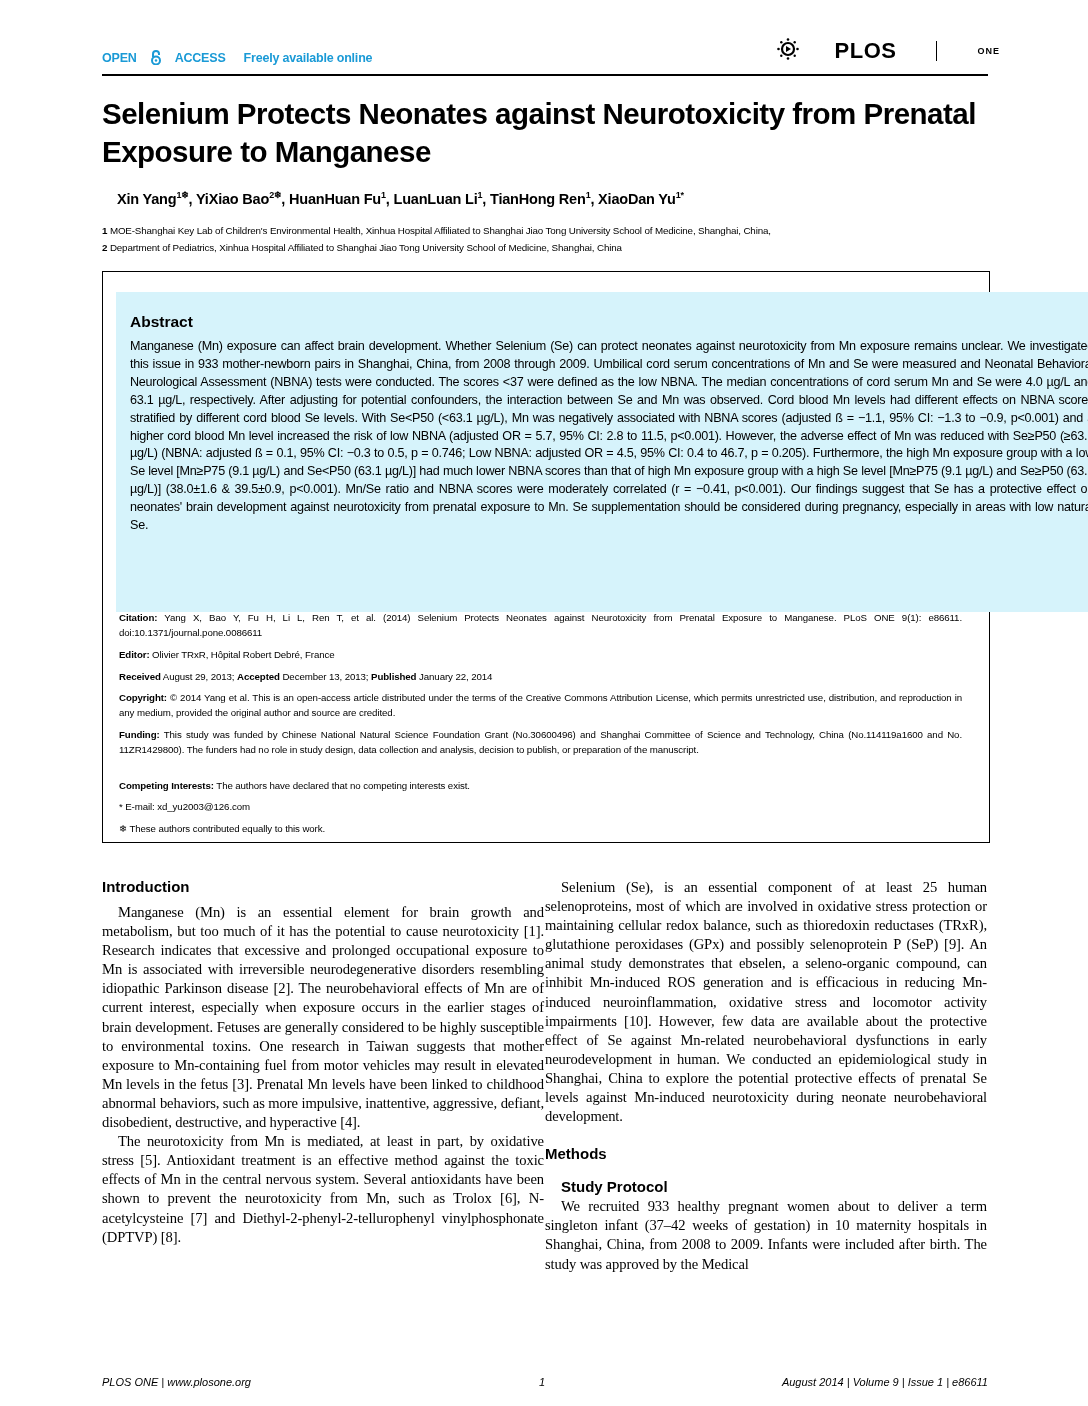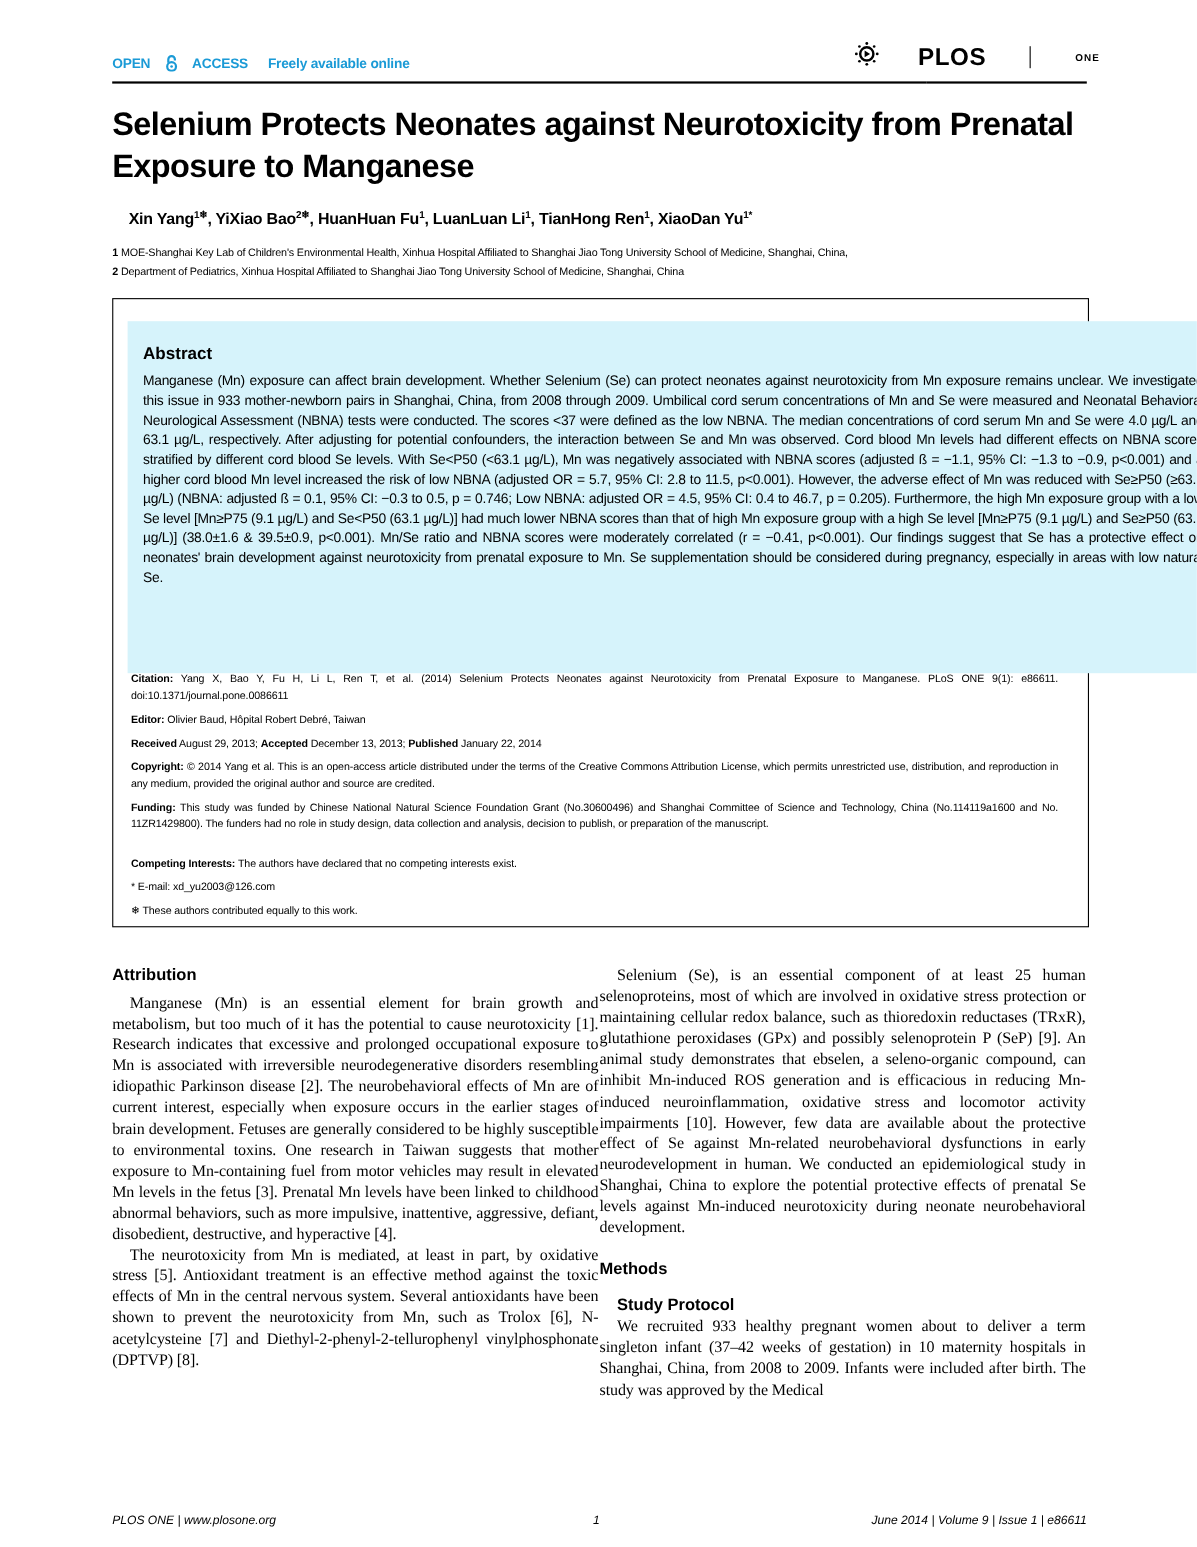--- a/index.html
+++ b/index.html
@@ -105,38 +105,38 @@
   <div><span class="num">2</span> <span>Department of Pediatrics, Xinhua Hospital Affiliated to Shanghai Jiao Tong University School of Medicine, Shanghai, China</span></div>
 </div>
 
 <div id="info-frame"></div>
 <div id="abstract-box">
   <h2>Abstract</h2>
   <p id="abstract-text">Manganese (Mn) exposure can affect brain development. Whether Selenium (Se) can protect neonates against neurotoxicity from Mn exposure remains unclear. We investigated this issue in 933 mother-newborn pairs in Shanghai, China, from 2008 through 2009. Umbilical cord serum concentrations of Mn and Se were measured and Neonatal Behavioral Neurological Assessment (NBNA) tests were conducted. The scores &lt;37 were defined as the low NBNA. The median concentrations of cord serum Mn and Se were 4.0 µg/L and 63.1 µg/L, respectively. After adjusting for potential confounders, the interaction between Se and Mn was observed. Cord blood Mn levels had different effects on NBNA scores stratified by different cord blood Se levels. With Se&lt;P50 (&lt;63.1 µg/L), Mn was negatively associated with NBNA scores (adjusted ß = −1.1, 95% CI: −1.3 to −0.9, p&lt;0.001) and a higher cord blood Mn level increased the risk of low NBNA (adjusted OR = 5.7, 95% CI: 2.8 to 11.5, p&lt;0.001). However, the adverse effect of Mn was reduced with Se≥P50 (≥63.1 µg/L) (NBNA: adjusted ß = 0.1, 95% CI: −0.3 to 0.5, p = 0.746; Low NBNA: adjusted OR = 4.5, 95% CI: 0.4 to 46.7, p = 0.205). Furthermore, the high Mn exposure group with a low Se level [Mn≥P75 (9.1 µg/L) and Se&lt;P50 (63.1 µg/L)] had much lower NBNA scores than that of high Mn exposure group with a high Se level [Mn≥P75 (9.1 µg/L) and Se≥P50 (63.1 µg/L)] (38.0±1.6 &amp; 39.5±0.9, p&lt;0.001). Mn/Se ratio and NBNA scores were moderately correlated (r = −0.41, p&lt;0.001). Our findings suggest that Se has a protective effect on neonates' brain development against neurotoxicity from prenatal exposure to Mn. Se supplementation should be considered during pregnancy, especially in areas with low natural Se.</p>
 </div>
 
 <p class="meta" style="top:611px"><b>Citation:</b> <span>Yang X, Bao Y, Fu H, Li L, Ren T, et al. (2014) Selenium Protects Neonates against Neurotoxicity from Prenatal Exposure to Manganese. PLoS ONE 9(1): e86611. doi:10.1371/journal.pone.0086611</span></p>
-<p class="meta" style="top:648px"><b>Editor:</b> <span>Olivier Baud, Hôpital Robert Debré, Taiwan</span></p>
+<p class="meta" style="top:648px"><b>Editor:</b> <span>Olivier TRxR, Hôpital Robert Debré, France</span></p>
 <p class="meta" style="top:670px"><b>Received</b> <span>August 29, 2013;</span> <b>Accepted</b> <span>December 13, 2013;</span> <b>Published</b> <span>January 22, 2014</span></p>
 <p class="meta" style="top:691px"><b>Copyright:</b> <span>© 2014 Yang et al. This is an open-access article distributed under the terms of the Creative Commons Attribution License, which permits unrestricted use, distribution, and reproduction in any medium, provided the original author and source are credited.</span></p>
 <p class="meta" style="top:728px"><b>Funding:</b> <span>This study was funded by Chinese National Natural Science Foundation Grant (No.30600496) and Shanghai Committee of Science and Technology, China (No.114119a1600 and No. 11ZR1429800). The funders had no role in study design, data collection and analysis, decision to publish, or preparation of the manuscript.</span></p>
 <p class="meta" style="top:779px"><b>Competing Interests:</b> <span>The authors have declared that no competing interests exist.</span></p>
 <p class="meta" style="top:800px">* E-mail: xd_yu2003@126.com</p>
 <p class="meta" style="top:822px">❄ These authors contributed equally to this work.</p>
 
 <div class="col" id="col-left">
-  <h3 class="sec-head" style="margin-bottom:8px">Attribution</h3>
+  <h3 class="sec-head" style="margin-bottom:8px">Introduction</h3>
   <p class="para">Manganese (Mn) is an essential element for brain growth and metabolism, but too much of it has the potential to cause neurotoxicity [1]. Research indicates that excessive and prolonged occupational exposure to Mn is associated with irreversible neurodegenerative disorders resembling idiopathic Parkinson disease [2]. The neurobehavioral effects of Mn are of current interest, especially when exposure occurs in the earlier stages of brain development. Fetuses are generally considered to be highly susceptible to environmental toxins. One research in Taiwan suggests that mother exposure to Mn-containing fuel from motor vehicles may result in elevated Mn levels in the fetus [3]. Prenatal Mn levels have been linked to childhood abnormal behaviors, such as more impulsive, inattentive, aggressive, defiant, disobedient, destructive, and hyperactive [4].</p>
   <p class="para">The neurotoxicity from Mn is mediated, at least in part, by oxidative stress [5]. Antioxidant treatment is an effective method against the toxic effects of Mn in the central nervous system. Several antioxidants have been shown to prevent the neurotoxicity from Mn, such as Trolox [6], N-acetylcysteine [7] and Diethyl-2-phenyl-2-tellurophenyl vinylphosphonate (DPTVP) [8].</p>
 </div>
 
 <div class="col" id="col-right">
   <p class="para">Selenium (Se), is an essential component of at least 25 human selenoproteins, most of which are involved in oxidative stress protection or maintaining cellular redox balance, such as thioredoxin reductases (TRxR), glutathione peroxidases (GPx) and possibly selenoprotein P (SeP) [9]. An animal study demonstrates that ebselen, a seleno-organic compound, can inhibit Mn-induced ROS generation and is efficacious in reducing Mn-induced neuroinflammation, oxidative stress and locomotor activity impairments [10]. However, few data are available about the protective effect of Se against Mn-related neurobehavioral dysfunctions in early neurodevelopment in human. We conducted an epidemiological study in Shanghai, China to explore the potential protective effects of prenatal Se levels against Mn-induced neurotoxicity during neonate neurobehavioral development.</p>
   <h3 class="sec-head" style="margin-top:19px;margin-bottom:10px">Methods</h3>
   <h4 class="sub-head" style="margin-bottom:2px">Study Protocol</h4>
   <p class="para">We recruited 933 healthy pregnant women about to deliver a term singleton infant (37–42 weeks of gestation) in 10 maternity hospitals in Shanghai, China, from 2008 to 2009. Infants were included after birth. The study was approved by the Medical</p>
 </div>
 
 <div id="footer">
   <span>PLOS ONE | www.plosone.org</span>
   <span class="mid">1</span>
-  <span>June 2014 | Volume 9 | Issue 1 | e86611</span>
+  <span>August 2014 | Volume 9 | Issue 1 | e86611</span>
 </div>
 
 </body></html>

